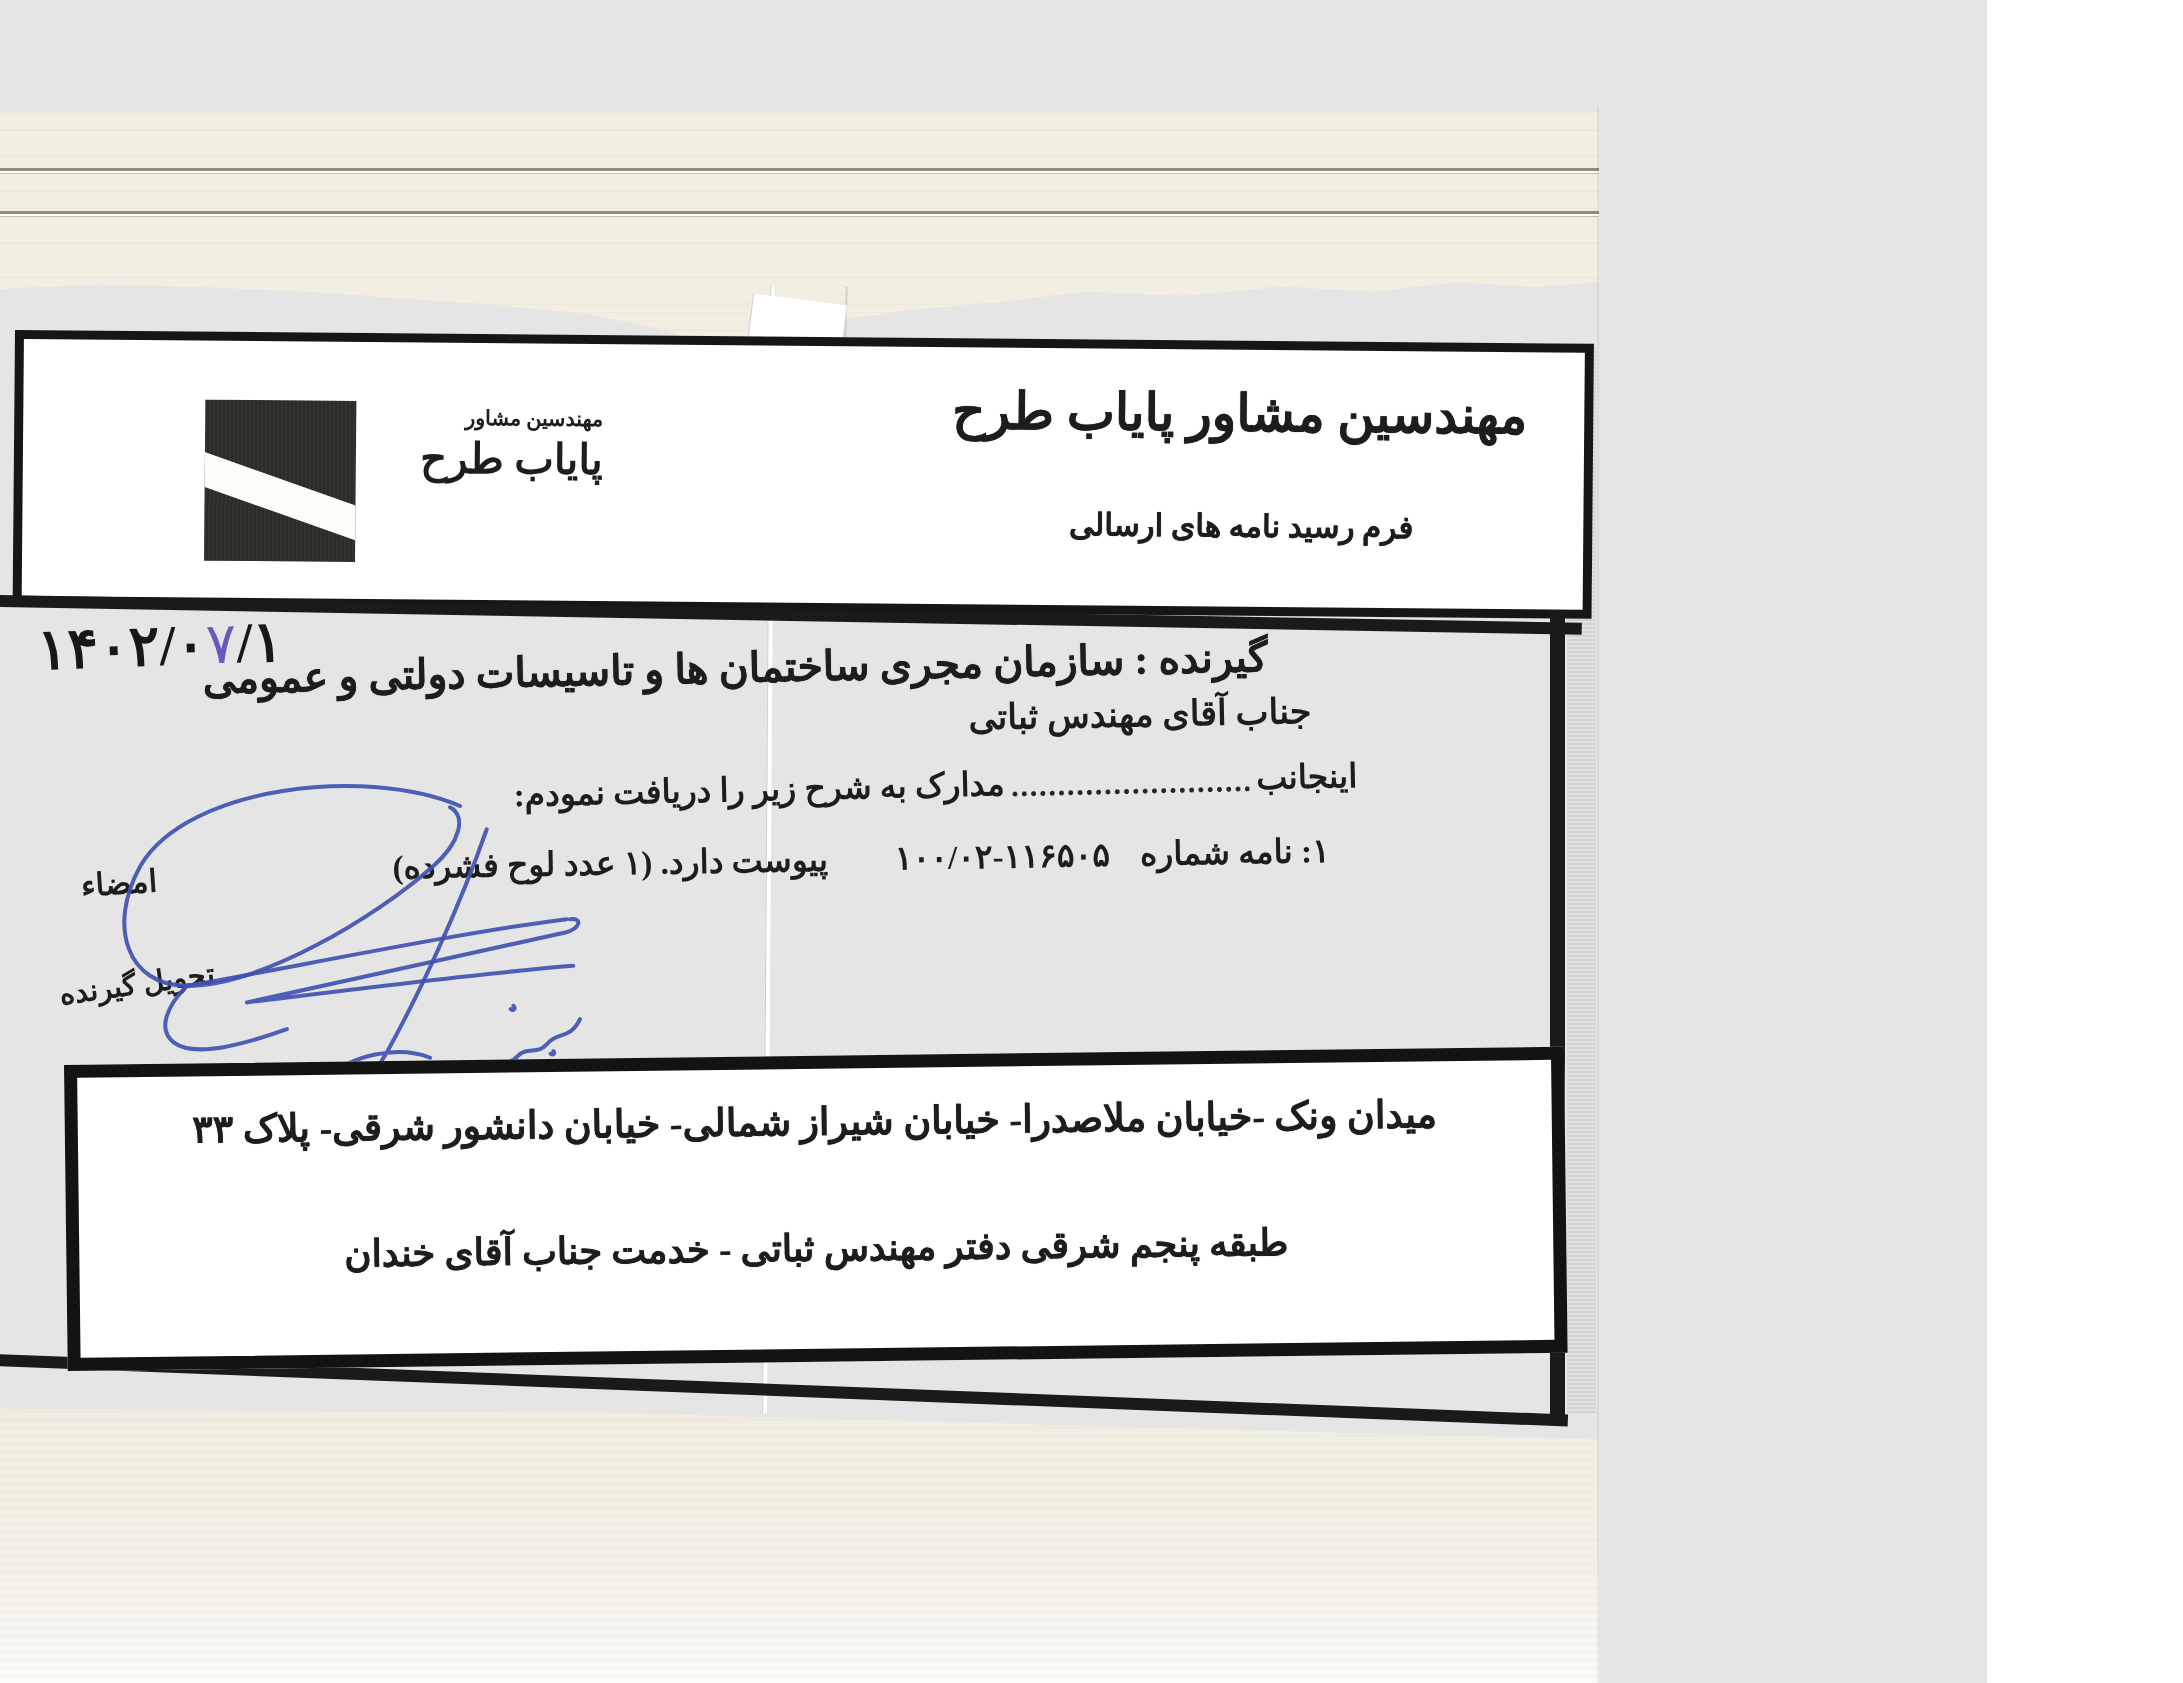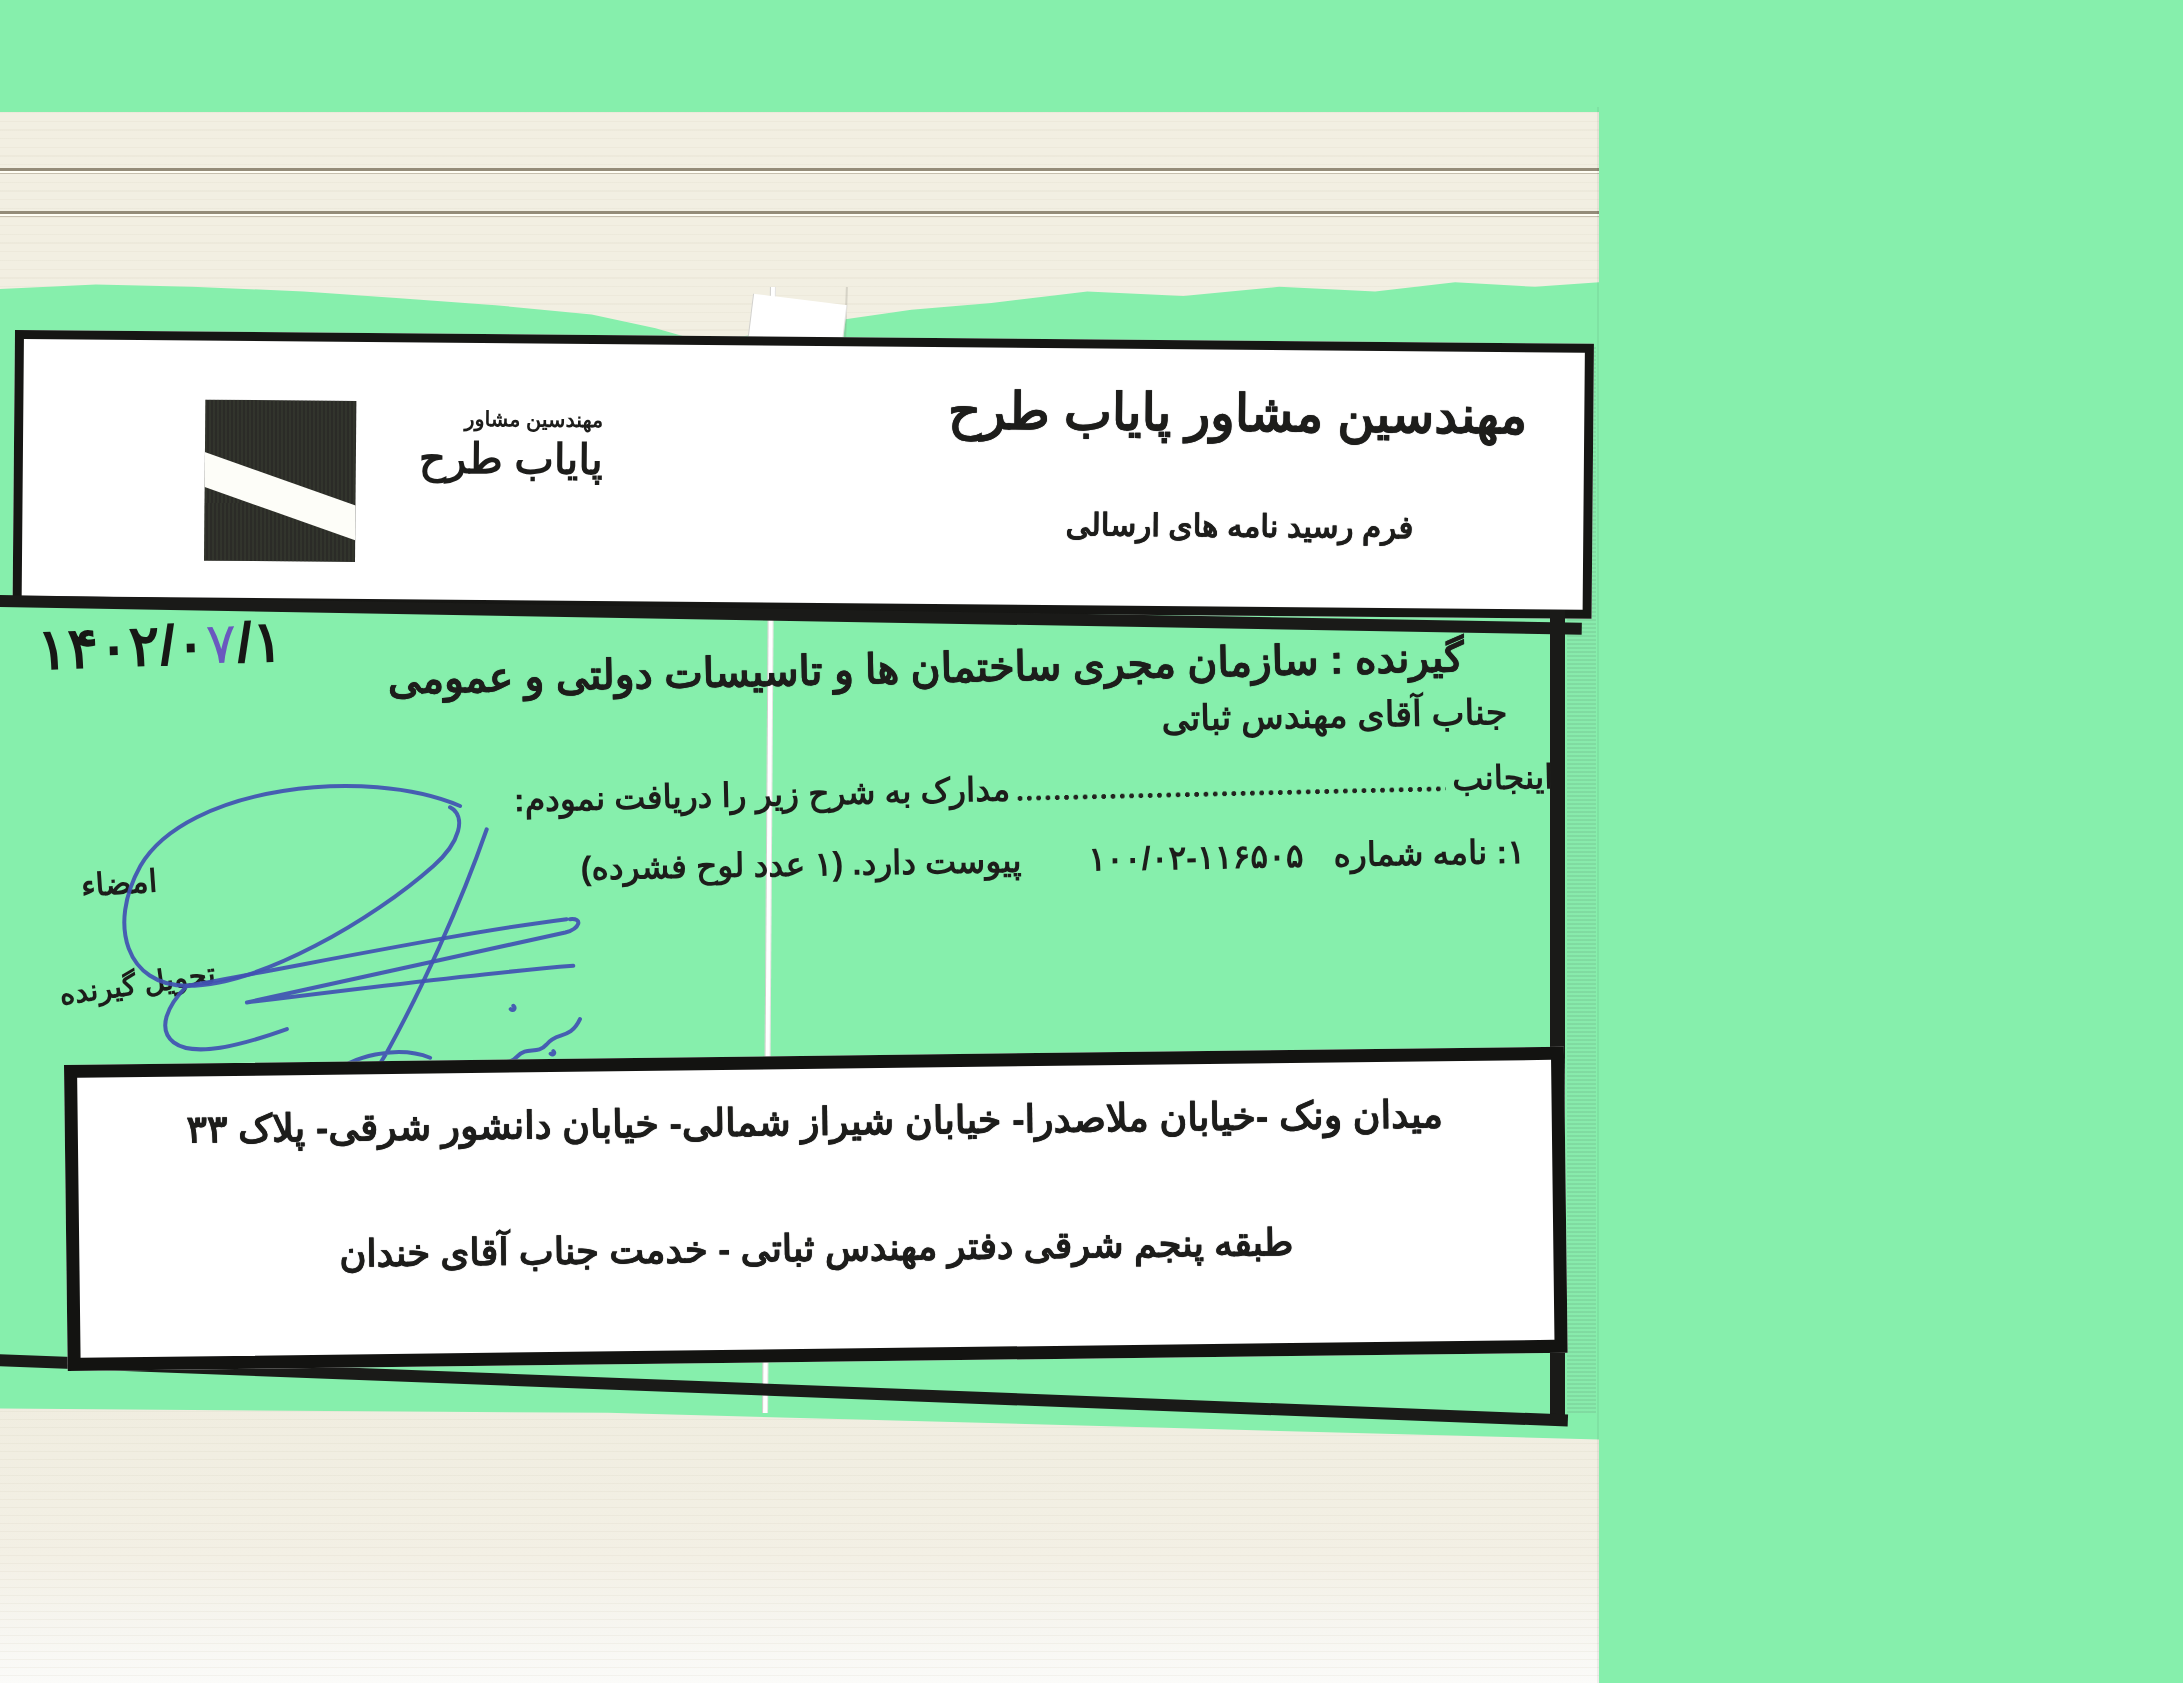--- a/index.html
+++ b/index.html
@@ -1,21 +1,21 @@
 <!DOCTYPE html>
 <html lang="fa" style="font-size:10.7px"><head>
 <meta charset="utf-8">
 <style>
   html,body{margin:0;padding:0;background:#ffffff;}
   .page{
     position:relative;
-    width:2183px;height:1683px;
-    background:#86efac;
+    width:1987px;height:1683px;
+    background:#e5e5e5;
     overflow:hidden;
-    font-family:Liberation Sans, sans-serif;
+    font-family:Liberation Serif, serif;
   }
   .abs{position:absolute;}
   .ptxt{ 
     color:#1d1d1b;
     font-weight:bold;
     white-space:nowrap;
     direction:rtl;
     unicode-bidi:embed;
     line-height:1.15;
   }

